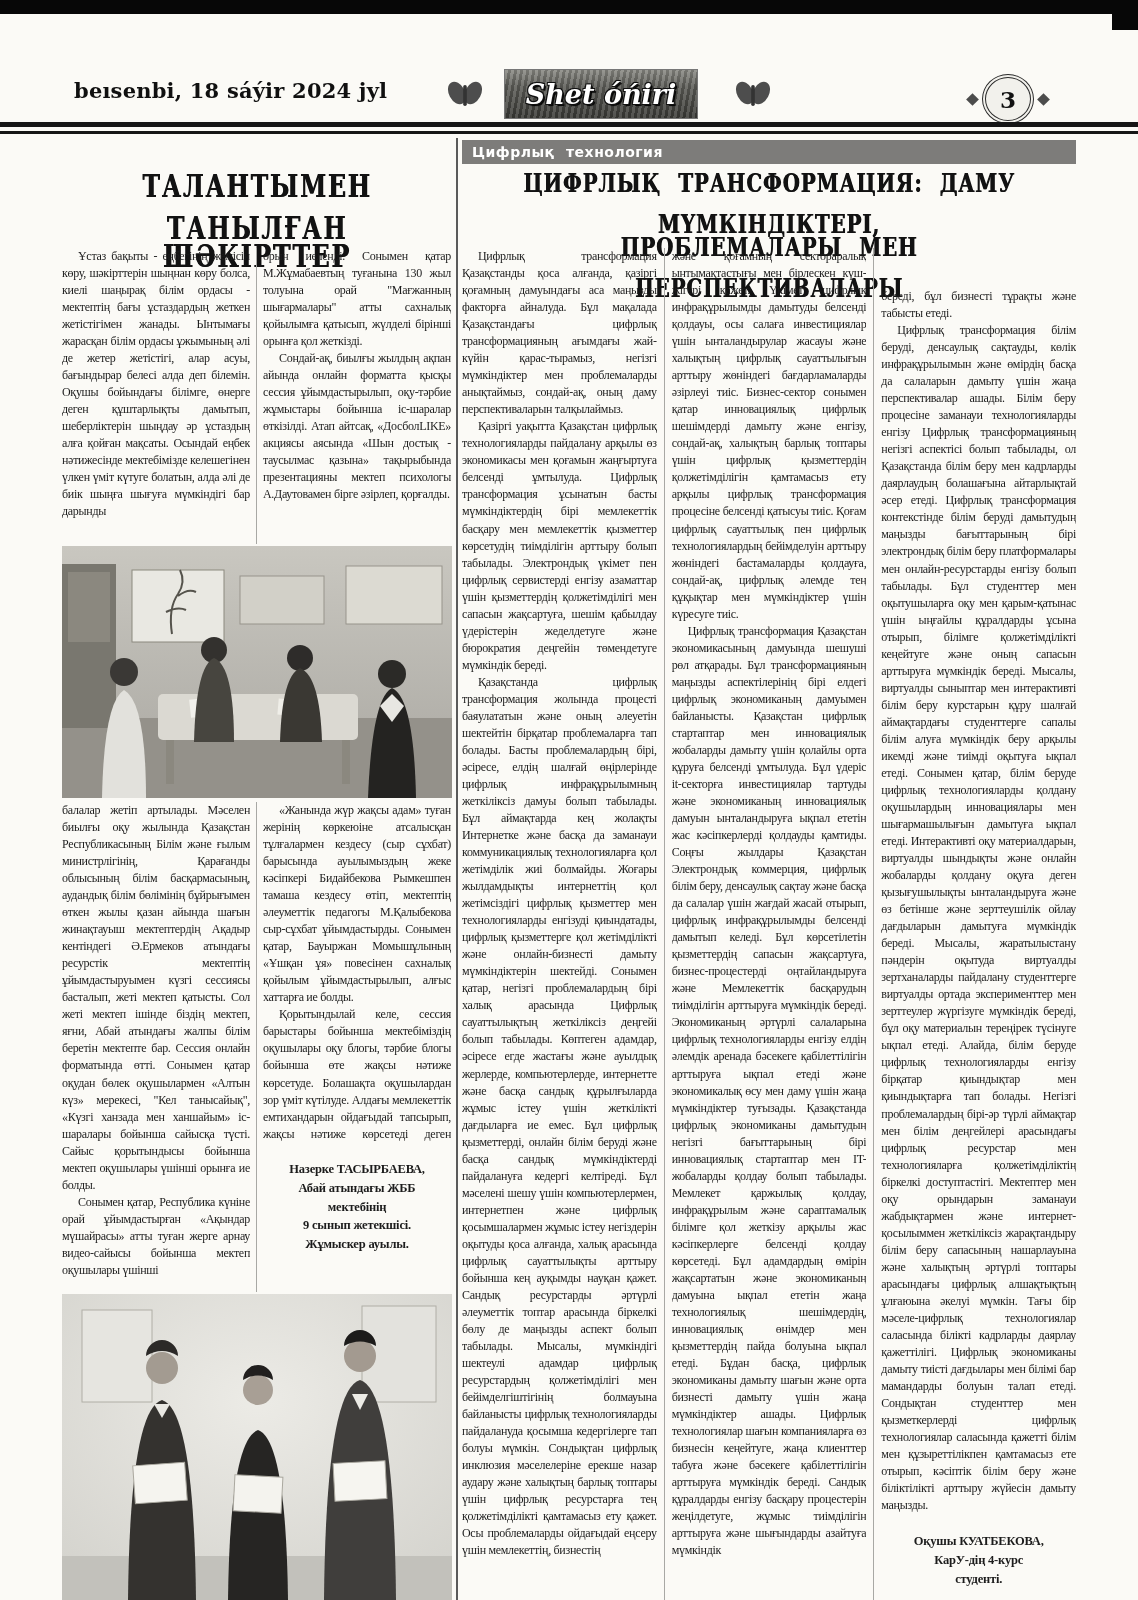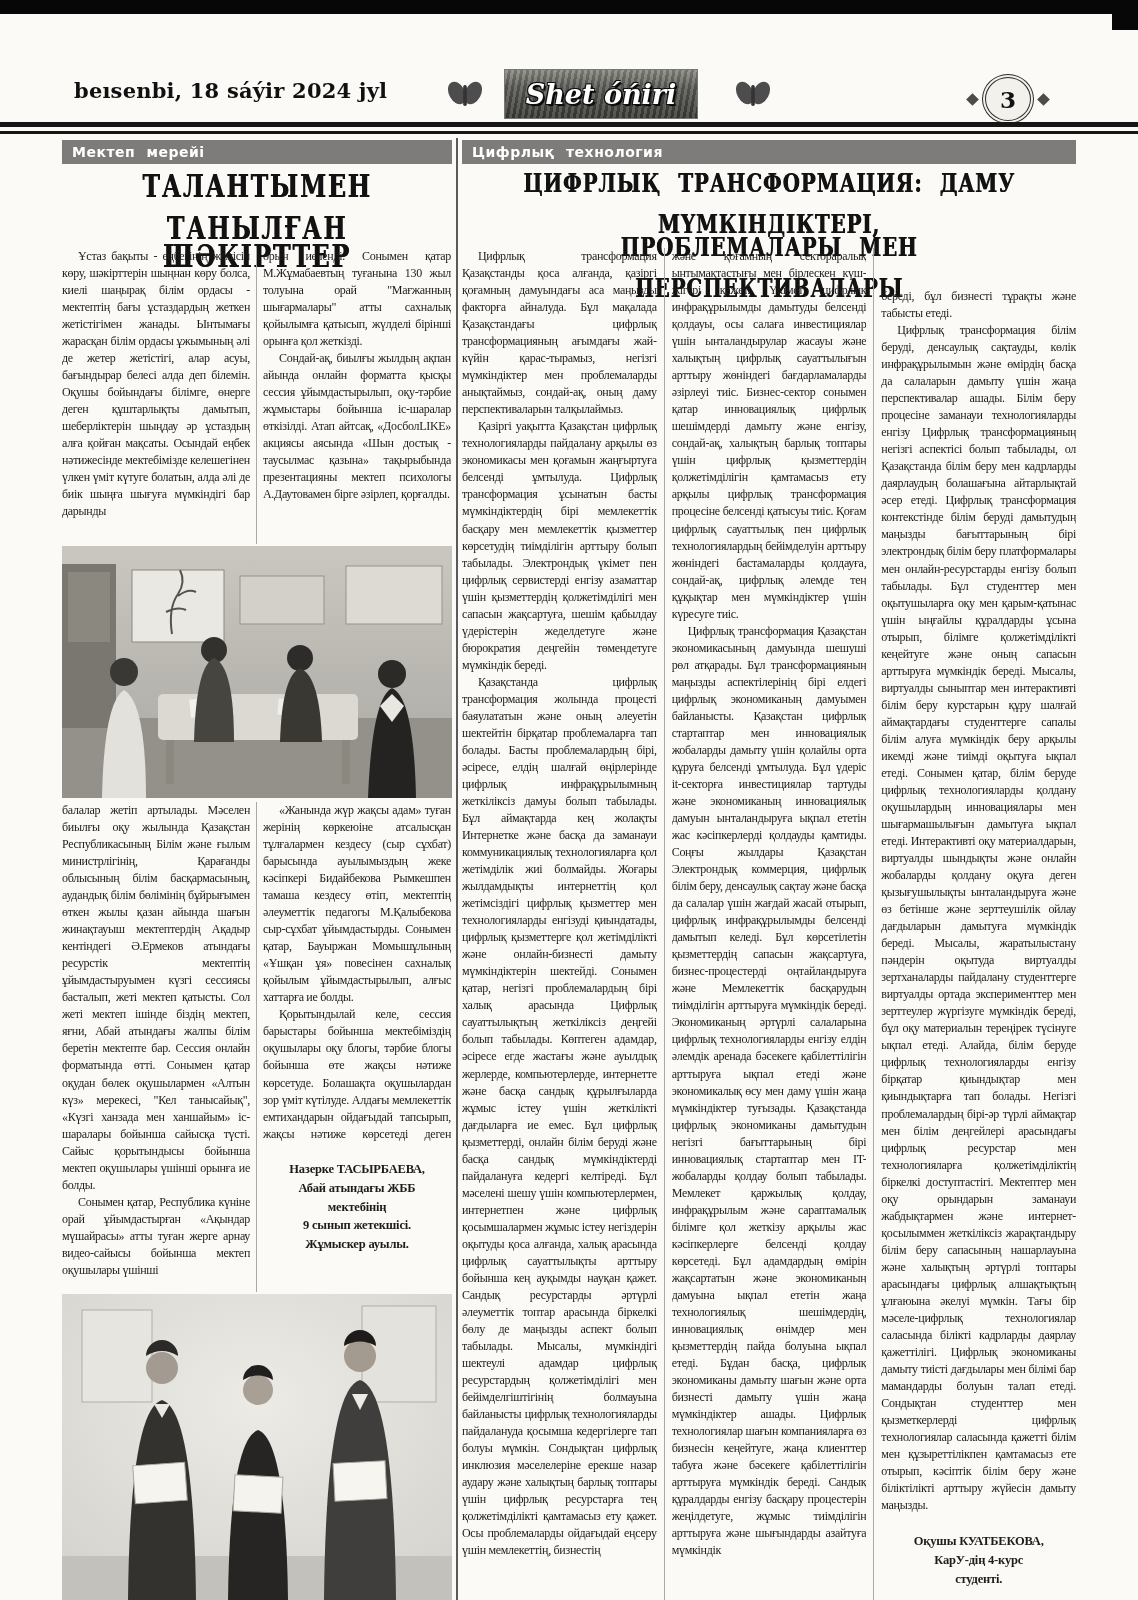--- a/index.html
+++ b/index.html
@@ -110,21 +110,20 @@
 
   <div class="badge-wrap">
     <span class="diamond"></span>
     <span class="badge">3</span>
     <span class="diamond"></span>
   </div>
 
   <div class="dblrule"></div>
   <div class="main-vrule"></div>
 
-  <div class="secbar left">Мектеп мерейі</div>
   <div class="secbar right">Цифрлық технология</div>
 
   <div class="headline left">
     <div class="hl">ТАЛАНТЫМЕН ТАНЫЛҒАН</div>
     <div class="hl">ШӘКІРТТЕР</div>
   </div>
   <div class="headline right">
     <div class="hl">ЦИФРЛЫҚ ТРАНСФОРМАЦИЯ: ДАМУ МҮМКІНДІКТЕРІ,</div>
     <div class="hl">ПРОБЛЕМАЛАРЫ МЕН ПЕРСПЕКТИВАЛАРЫ</div>
   </div>

